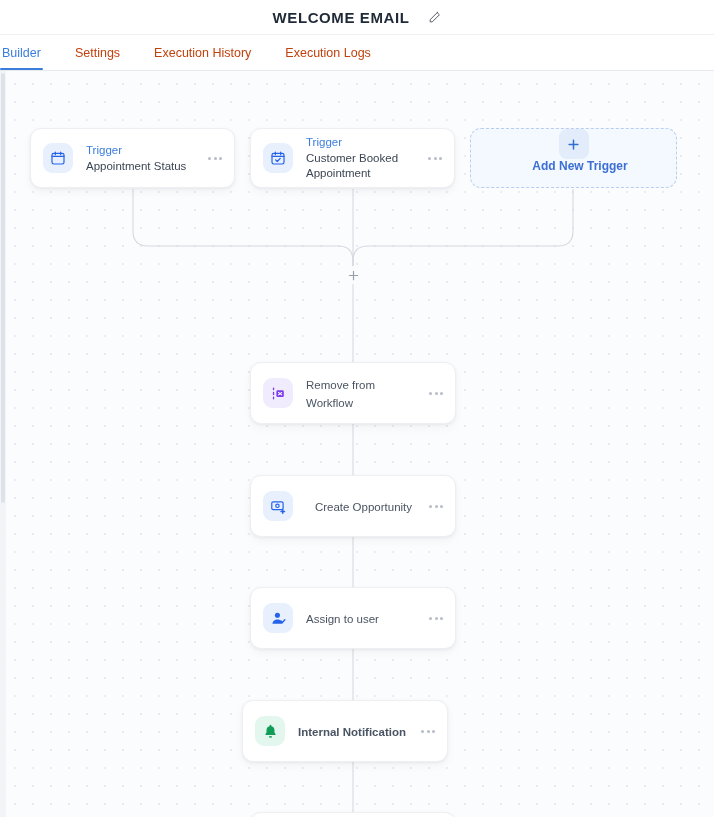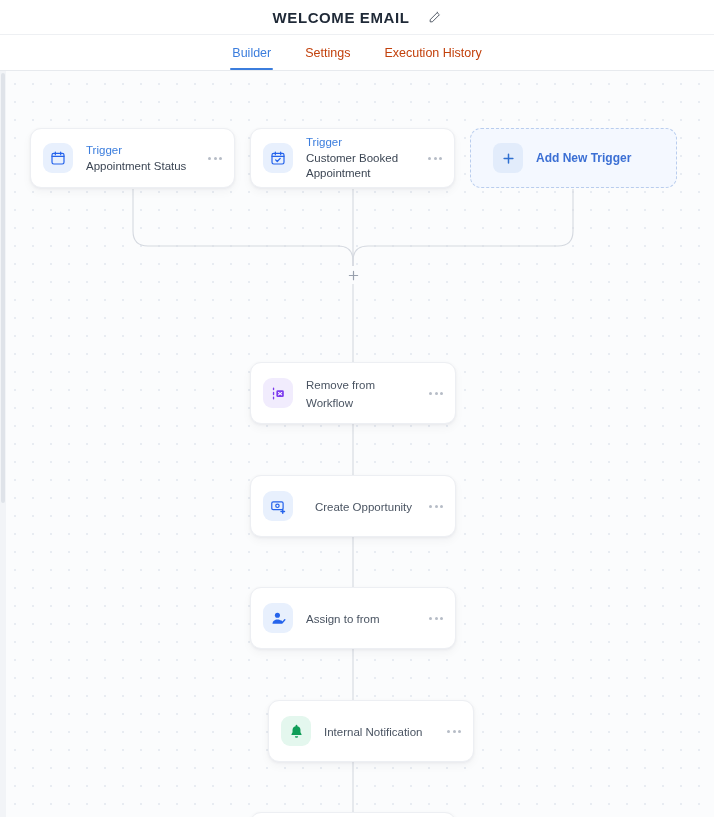--- a/index.html
+++ b/index.html
@@ -35,21 +35,21 @@
   .edit-icon svg { display: block; }
 
   
   .tabbar {
     height: 37px;
     background: #ffffff;
     border-top: 1px solid #eef0f3;
     border-bottom: 1px solid #e7eaee;
     display: flex;
     align-items: stretch;
-    justify-content: center;
+    justify-content: flex-start;
     gap: 30px;
   }
   .tab {
     position: relative;
     display: flex;
     align-items: center;
     font-size: 12.5px;
     color: #c2410c;
     cursor: pointer;
     padding: 0 2px;
@@ -172,20 +172,21 @@
     position: absolute;
     background: #f4f8ff;
     border: 1.4px dashed #b9cdee;
     border-radius: 11px;
     display: flex;
     align-items: center;
     padding: 0 22px;
     z-index: 10;
     cursor: pointer;
     box-shadow: none;
+    flex-direction: column;
   }
   .add-trigger .node-icon { background: #e2ecfb; border-radius: 8px; }
   .add-trigger-label {
     margin-left: 13px;
     font-size: 12px;
     font-weight: 700;
     color: #3b6fd4;
   }
 </style>
 </head>
@@ -197,20 +198,21 @@
     <svg width="13" height="13" viewBox="0 0 24 24" fill="none" stroke="#3c4654" stroke-width="1.6" stroke-linecap="round" stroke-linejoin="round">
       <path d="M17 3l4 4L8 20H4v-4L17 3z"></path>
     </svg>
   </span>
 </div>
 
 <div class="tabbar">
   <div class="tab active">Builder</div>
   <div class="tab">Settings</div>
   <div class="tab">Execution History</div>
+  <div class="tab">Execution Logs</div>
 </div>
 
 <div class="canvas">
 
   <div class="left-scroll-track">
     <div class="left-scroll-thumb"></div>
   </div>
 
   <svg class="wires" viewBox="0 0 714 746">
     <g fill="none" stroke="#d5d9e0" stroke-width="1.1">
@@ -340,30 +342,30 @@
 
   <div class="node" style="left:250px; top:516px; width:206px; height:62px;">
     <span class="node-icon" style="background:#e8f0fd;">
       <svg width="17" height="17" viewBox="0 0 24 24" fill="none">
         <circle cx="10.5" cy="7.5" r="3.6" fill="#2563eb"></circle>
         <path d="M3.5 19.5c0-3.8 3.2-6.2 7-6.2s7 2.4 7 6.2z" fill="#2563eb"></path>
         <path d="M15.5 15.5l2 2 3.4-3.6" stroke="#2563eb" stroke-width="2" stroke-linecap="round" stroke-linejoin="round" fill="none"></path>
       </svg>
     </span>
     <span class="node-body">
-      <span class="action-name">Assign to from</span>
-    </span>
-    <span class="dots">
-        <i></i>
-        <i></i>
-        <i></i>
-      </span>
-  </div>
-
-  <div class="node" style="left:268px; top:629px; width:206px; height:62px;">
+      <span class="action-name">Assign to user</span>
+    </span>
+    <span class="dots">
+        <i></i>
+        <i></i>
+        <i></i>
+      </span>
+  </div>
+
+  <div class="node" style="left:242px; top:629px; width:206px; height:62px;font-weight:bold;">
     <span class="node-icon" style="background:#e4f7ee;">
       <svg width="17" height="17" viewBox="0 0 24 24" fill="#0f9d58">
         <path d="M12 2.6a1.3 1.3 0 0 1 1.3 1.3v.6a5.6 5.6 0 0 1 4.3 5.4v3.3l1.5 2.6a.8.8 0 0 1-.7 1.2H5.6a.8.8 0 0 1-.7-1.2l1.5-2.6V9.9a5.6 5.6 0 0 1 4.3-5.4v-.6A1.3 1.3 0 0 1 12 2.6z"></path>
         <path d="M9.7 18.6h4.6a2.3 2.3 0 0 1-4.6 0z"></path>
       </svg>
     </span>
     <span class="node-body">
       <span class="action-name">Internal Notification</span>
     </span>
     <span class="dots">

